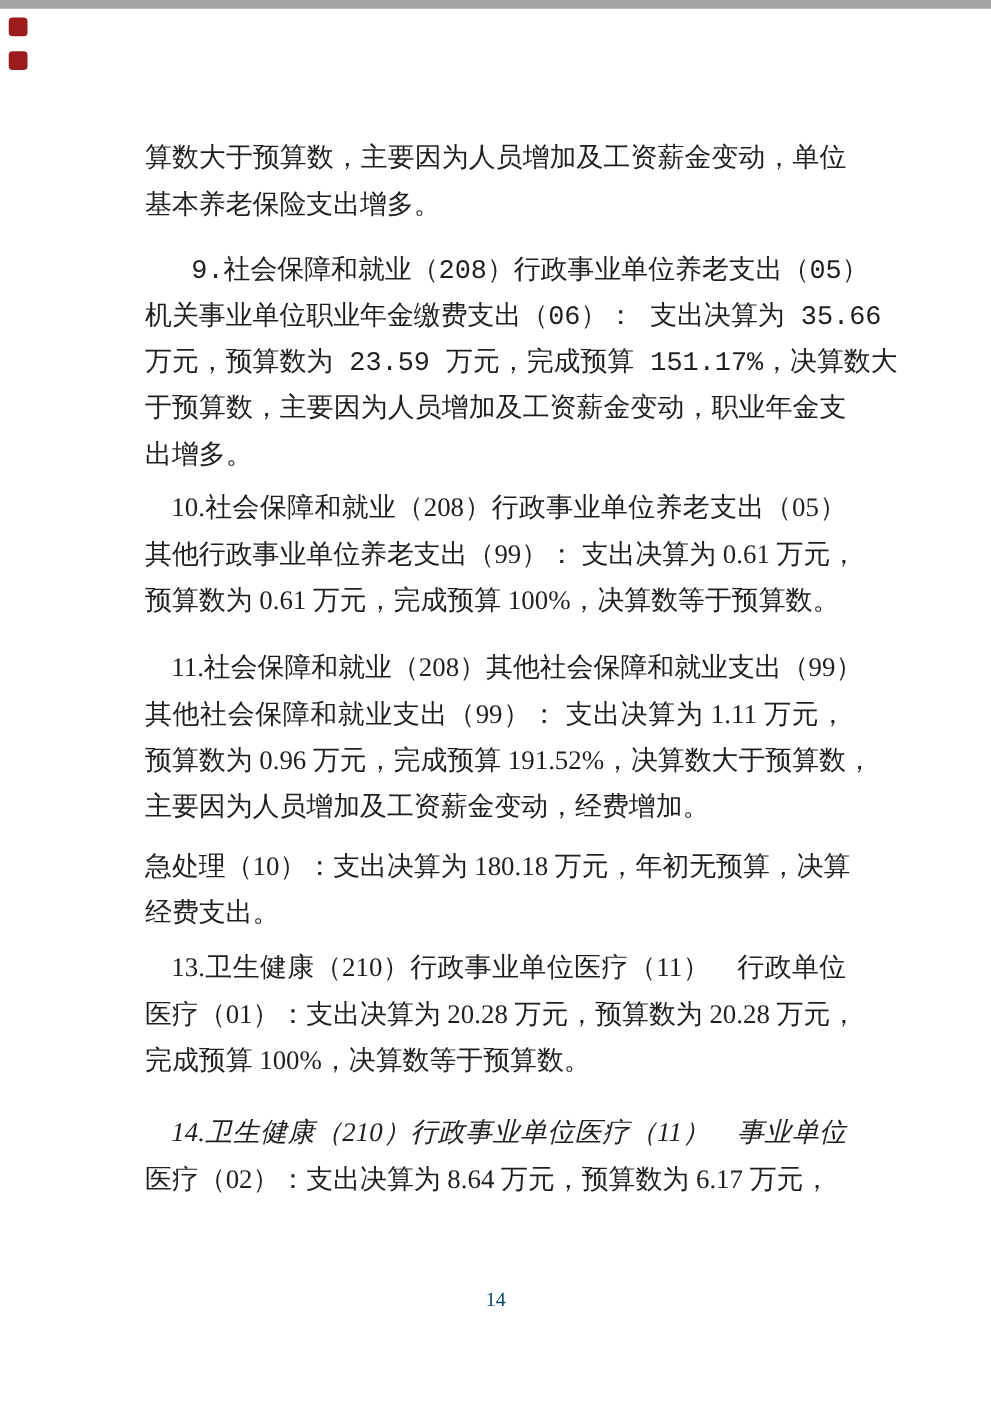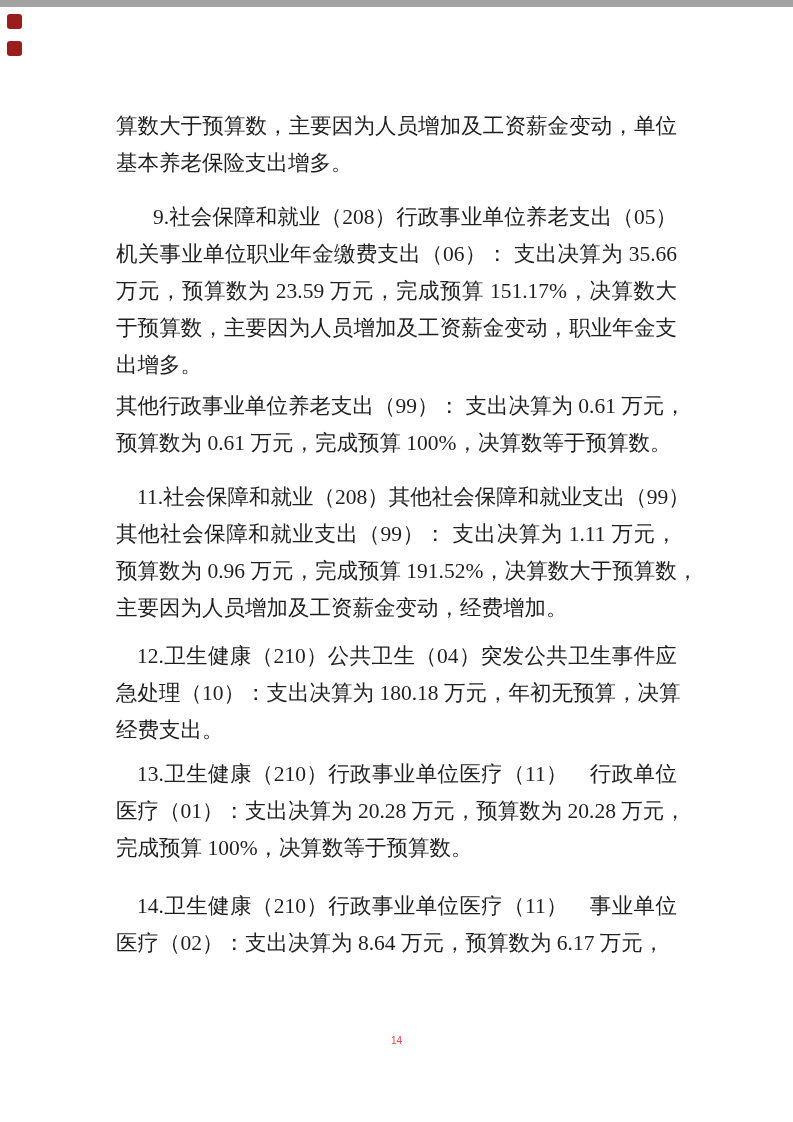--- a/index.html
+++ b/index.html
@@ -42,64 +42,64 @@
     white-space: normal;
   }
   .page-number {
     position: absolute;
     left: 116px;
     width: 561px;
     top: 1024px;
     height: 20px;
     line-height: 20px;
     text-align: center;
-    font-size: 10px;
-    color: #ef4444;
-    font-family: Liberation Sans, sans-serif;
+    font-size: 16px;
+    color: #0c4a6e;
+    font-family: Liberation Serif, serif;
   }
 </style>
 </head>
 <body>
 
 <div class="page">
   <div class="corner-marks">
     <div class="mark m1" style="background: rgb(155, 28, 28);"></div>
     <div class="mark m2" style="background: rgb(155, 28, 28);"></div>
   </div>
   <div class="content" id="content">
       <div class="para" style="margin-top: 0px;">
         <div class="line">算数大于预算数，主要因为人员增加及工资薪金变动，单位</div>
         <div class="line last">基本养老保险支出增多。</div>
       </div>
-      <div class="para" style="margin-top: 17px;">
+      <div class="para" style="margin-top: 17px; font-family: Liberation Mono, monospace;">
         <div class="line" style="text-indent: 37px;">9.社会保障和就业（208）行政事业单位养老支出（05）</div>
         <div class="line">机关事业单位职业年金缴费支出（06）： 支出决算为 35.66</div>
         <div class="line">万元，预算数为 23.59 万元，完成预算 151.17%，决算数大</div>
         <div class="line">于预算数，主要因为人员增加及工资薪金变动，职业年金支</div>
         <div class="line last">出增多。</div>
       </div>
       <div class="para" style="margin-top: 4px;">
+        <div class="line" style="text-indent: 21px;">10.社会保障和就业（208）行政事业单位养老支出（05）</div>
         <div class="line">其他行政事业单位养老支出（99）： 支出决算为 0.61 万元，</div>
         <div class="line last">预算数为 0.61 万元，完成预算 100%，决算数等于预算数。</div>
       </div>
       <div class="para" style="margin-top: 17px;">
         <div class="line" style="text-indent: 21px;">11.社会保障和就业（208）其他社会保障和就业支出（99）</div>
         <div class="line">其他社会保障和就业支出（99）： 支出决算为 1.11 万元，</div>
         <div class="line">预算数为 0.96 万元，完成预算 191.52%，决算数大于预算数，</div>
         <div class="line last">主要因为人员增加及工资薪金变动，经费增加。</div>
       </div>
       <div class="para" style="margin-top: 11px;">
-        <div class="line" style="text-indent: 21px;">12.卫生健康（210）公共卫生（04）突发公共卫生事件应</div>
         <div class="line">急处理（10）：支出决算为 180.18 万元，年初无预算，决算</div>
         <div class="line last">经费支出。</div>
       </div>
       <div class="para" style="margin-top: 7px;">
         <div class="line" style="text-indent: 21px;">13.卫生健康（210）行政事业单位医疗（11）　行政单位</div>
         <div class="line">医疗（01）：支出决算为 20.28 万元，预算数为 20.28 万元，</div>
         <div class="line last">完成预算 100%，决算数等于预算数。</div>
       </div>
       <div class="para" style="margin-top: 21px;">
-        <div class="line" style="text-indent: 21px;">14.卫生健康（210）行政事业单位医疗（11）　事业单位</div>
+        <div class="line" style="text-indent: 21px; font-style: italic;">14.卫生健康（210）行政事业单位医疗（11）　事业单位</div>
         <div class="line last">医疗（02）：支出决算为 8.64 万元，预算数为 6.17 万元，</div>
       </div>
     </div>
   <div class="page-number">14</div>
 </div>
 
 </body></html>

